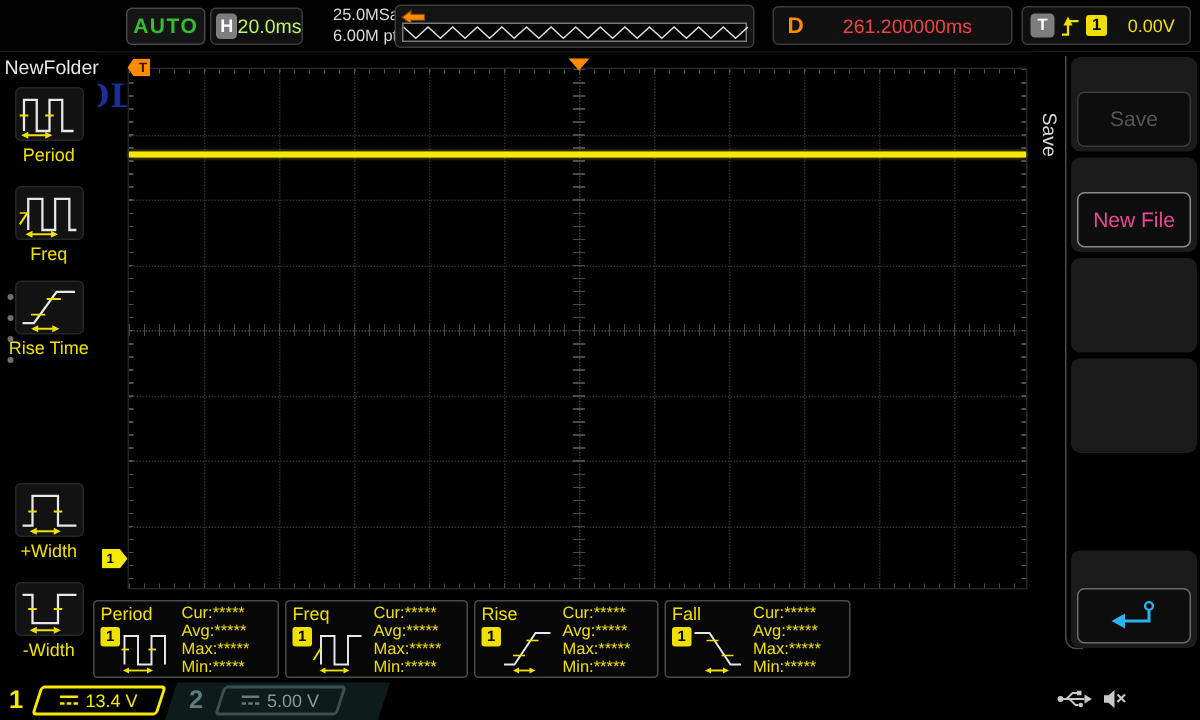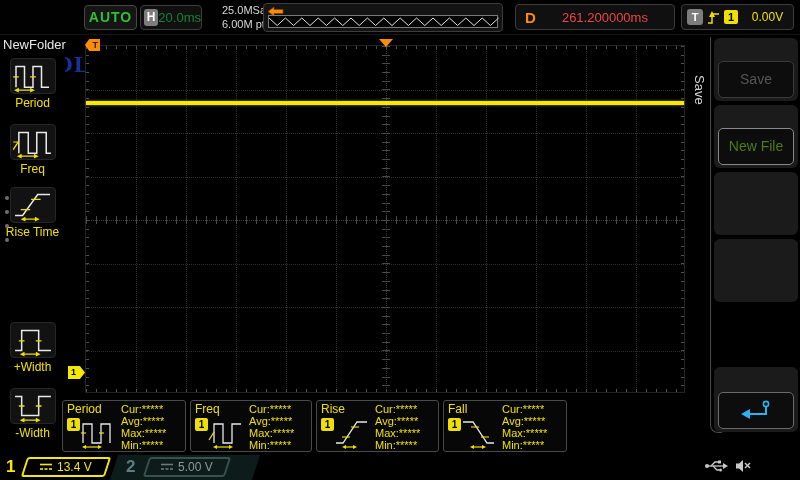--- a/index.html
+++ b/index.html
@@ -11,21 +11,21 @@
   .topbar{position:absolute;left:0;top:0;width:800px;height:35px;background:#010101;border-bottom:1px solid #151515;}
   .logo{position:absolute;left:6px;top:4px;font-family:"Liberation Serif",serif;font-weight:bold;
         font-size:24px;color:#1b2f9a;letter-spacing:1px;margin-top:47px;}
   .auto-btn{position:absolute;left:84px;top:5px;width:53px;height:25px;background:#151515;
         border:1px solid #474747;border-radius:4px;color:#2fbf2f;font-weight:bold;font-size:14px;
         letter-spacing:1px;text-align:center;line-height:23px;}
   .h-box{position:absolute;left:140px;top:5px;width:62px;height:25px;background:#101010;
         border:1px solid #3c3c3c;border-radius:4px;display:flex;align-items:center;}
   .h-badge{width:17px;height:17px;margin-left:3px;background:#7d7d7d;border-radius:3px;color:#fff;
         font-weight:bold;font-size:12px;text-align:center;line-height:17px;}
-  .h-val{flex:1;text-align:center;font-size:13px;color:#15803d;}
+  .h-val{flex:1;text-align:center;font-size:13px;color:#bef264;}
   .acq{position:absolute;left:222px;top:3px;font-size:11px;line-height:14px;color:#d8d8d8;}
   .preview{position:absolute;left:263px;top:3px;width:240px;height:29px;background:#141414;
         border:1px solid #3c3c3c;border-radius:4px;}
   .preview-inner{position:absolute;left:4px;right:4px;bottom:3px;height:13px;background:#050505;
         border:1px solid #7a7a7a;}
   .preview-arrow{position:absolute;left:3px;top:2px;}
   .d-box{position:absolute;left:515px;top:4px;width:160px;height:26px;background:#101010;
         border:1px solid #3c3c3c;border-radius:4px;display:flex;align-items:center;}
   .d-badge{margin-left:9px;color:#ff8c00;font-weight:bold;font-size:15px;}
   .d-val{flex:1;text-align:center;font-size:13px;color:#ef4444;}
@@ -97,21 +97,21 @@
   .dc-icon{display:inline-block;}
 
   
   .rightbar{position:absolute;left:690px;top:35px;width:110px;height:420px;background:#000;}
   .menu-outline{position:absolute;left:20px;top:2px;width:12px;height:396px;
         border-left:1px solid #4a4a4a;border-bottom:1px solid #4a4a4a;border-bottom-left-radius:8px;}
   .menu-tab{position:absolute;left:2px;top:40px;writing-mode:vertical-rl;font-size:13px;color:#d8d8d8;}
   .slot{position:absolute;left:24px;width:84px;background:#1b1b1b;border-radius:6px;}
   .mbtn{position:absolute;left:28px;width:76px;height:37px;background:#0d0d0d;border-radius:5px;
         font-size:14px;text-align:center;line-height:35px;}
-  .mbtn.on{border:1px solid #8a8a8a;color:#4d7c0f;}
+  .mbtn.on{border:1px solid #8a8a8a;color:#ec4899;}
   .mbtn.off{border:1px solid #3a3a3a;color:#565656;}
   .mbtn.ret{border:1px solid #6a6a6a;display:flex;align-items:center;justify-content:center;}
 
   .status-icons{position:absolute;top:4px;display:flex;gap:7px;align-items:center;}
 </style>
 </head>
 <body>
 
 <div class="screen">
 

